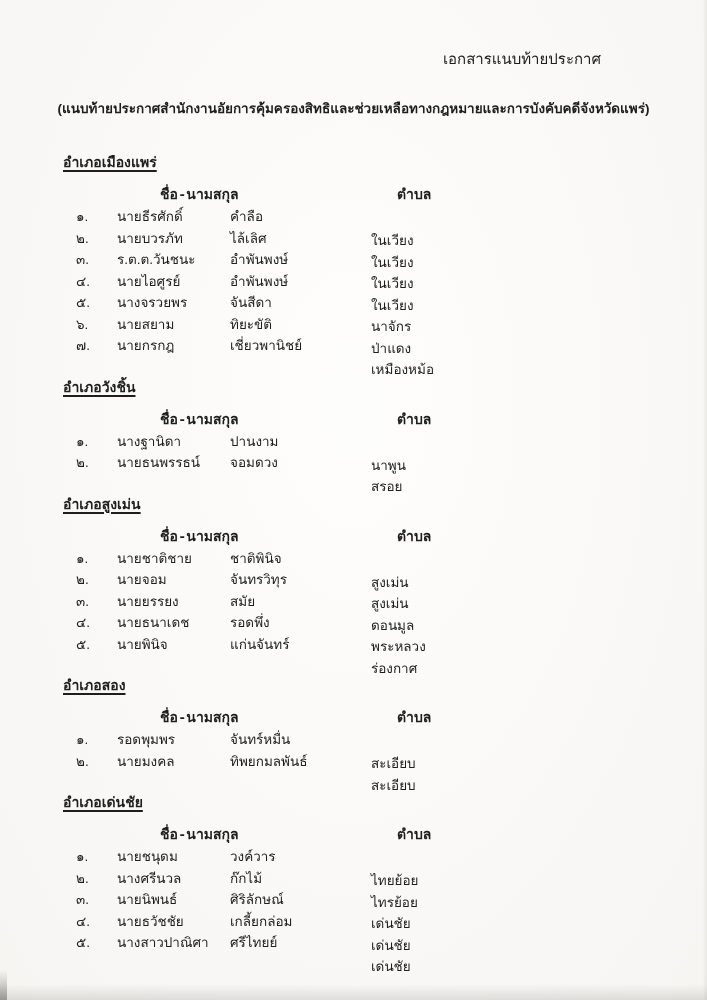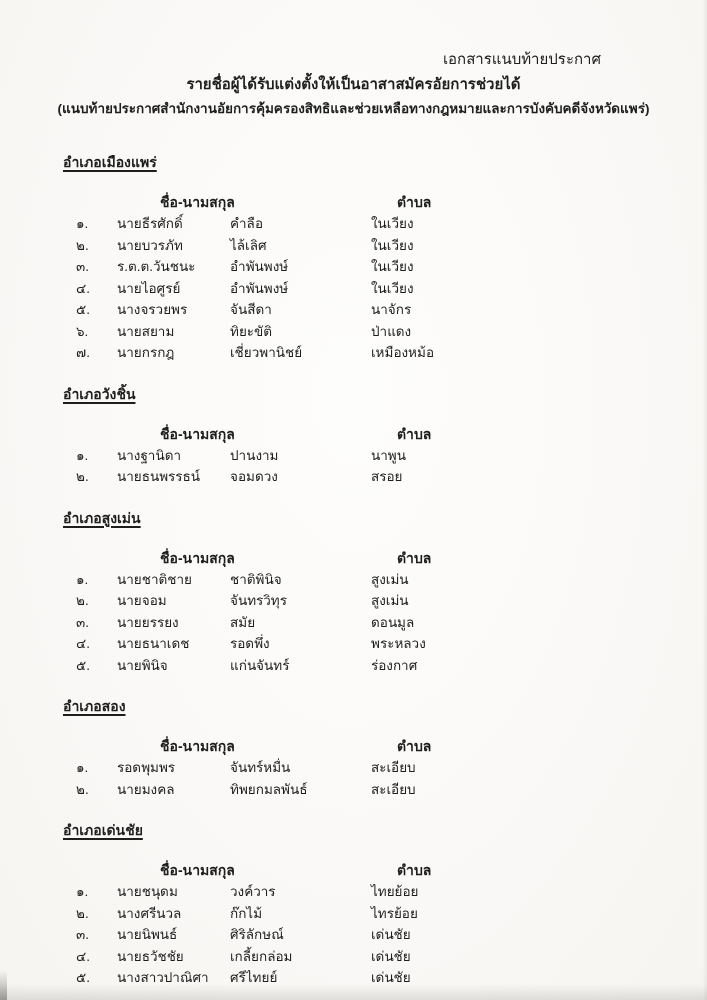--- a/index.html
+++ b/index.html
@@ -61,21 +61,22 @@
     font-weight: bold;
     line-height: 20px;
     text-decoration: underline;
     text-underline-offset: 3px;
     text-decoration-thickness: 1.5px;
     display: inline-block;
   }
   .cols-row {
     position: relative;
     height: 22px;
-    margin-top: 19px;
+    margin-top: 12px;
+    font-family: Liberation Mono, monospace;
   }
   .col-name, .col-subdistrict {
     position: absolute;
     top: 0;
     font-size: 14px;
     font-weight: bold;
     line-height: 22px;
     white-space: nowrap;
   }
   .col-name { left: 160px; }
@@ -87,21 +88,21 @@
   .row span {
     position: absolute;
     top: 0;
     font-size: 13.5px;
     line-height: 21.5px;
     white-space: nowrap;
   }
   .cell-no    { left: 76px;  }
   .cell-first { left: 117px; }
   .cell-last  { left: 230px; text-align: right; }
-  .cell-sub   { left: 371px; }
+  .cell-sub   { left: 371px; margin-top: 24px; }
   .scan-bottom {
     position: absolute;
     left: 0;
     right: 0;
     bottom: 0;
     height: 16px;
     background: linear-gradient(to bottom, rgba(130,128,122,0), rgba(130,128,122,0.22));
     pointer-events: none;
   }
   .scan-corner {
@@ -123,21 +124,20 @@
     pointer-events: none;
   }
 </style>
 </head>
 <body>
 
 <div class="page">
 
   <div class="doc-ref">เอกสารแนบท้ายประกาศ</div>
 
-  <div class="doc-title">รายชื่อผู้ได้รับแต่งตั้งให้เป็นอาสาสมัครอัยการช่วยได้</div>
 
   <div class="doc-subtitle">(แนบท้ายประกาศสำนักงานอัยการคุ้มครองสิทธิและช่วยเหลือทางกฎหมายและการบังคับคดีจังหวัดแพร่)</div>
 
   <div class="sections" id="sections">
   <div class="section">
     <h2 class="district">อำเภอเมืองแพร่</h2>
     <div class="cols-row">
       <span class="col-name">ชื่อ-นามสกุล</span>
       <span class="col-subdistrict">ตำบล</span>
     </div>

